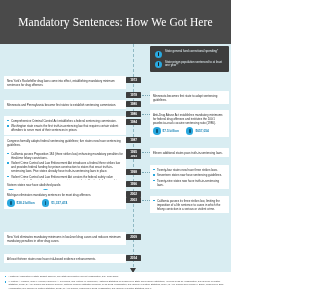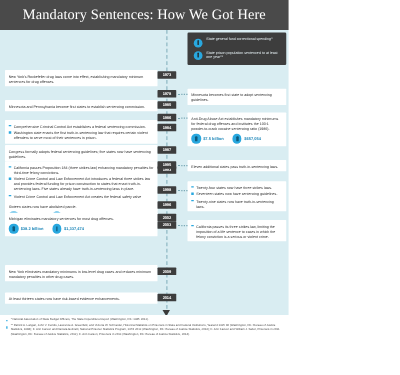--- a/index.html
+++ b/index.html
@@ -6,21 +6,21 @@
   html, body { width: 231px; height: 300px; }
   body {
     font-family: "Liberation Sans", sans-serif;
     background: #ffffff;
     overflow: hidden;
     position: relative;
   }
 
   
   .header {
-    height: 24px;
+    height: 44px;
     background: #4a4a4a;
     display: flex;
     align-items: center;
     justify-content: center;
   }
   .header-title {
     font-family: "Liberation Serif", serif;
     color: #ffffff;
     font-size: 11.5px;
     letter-spacing: 0.1px;

